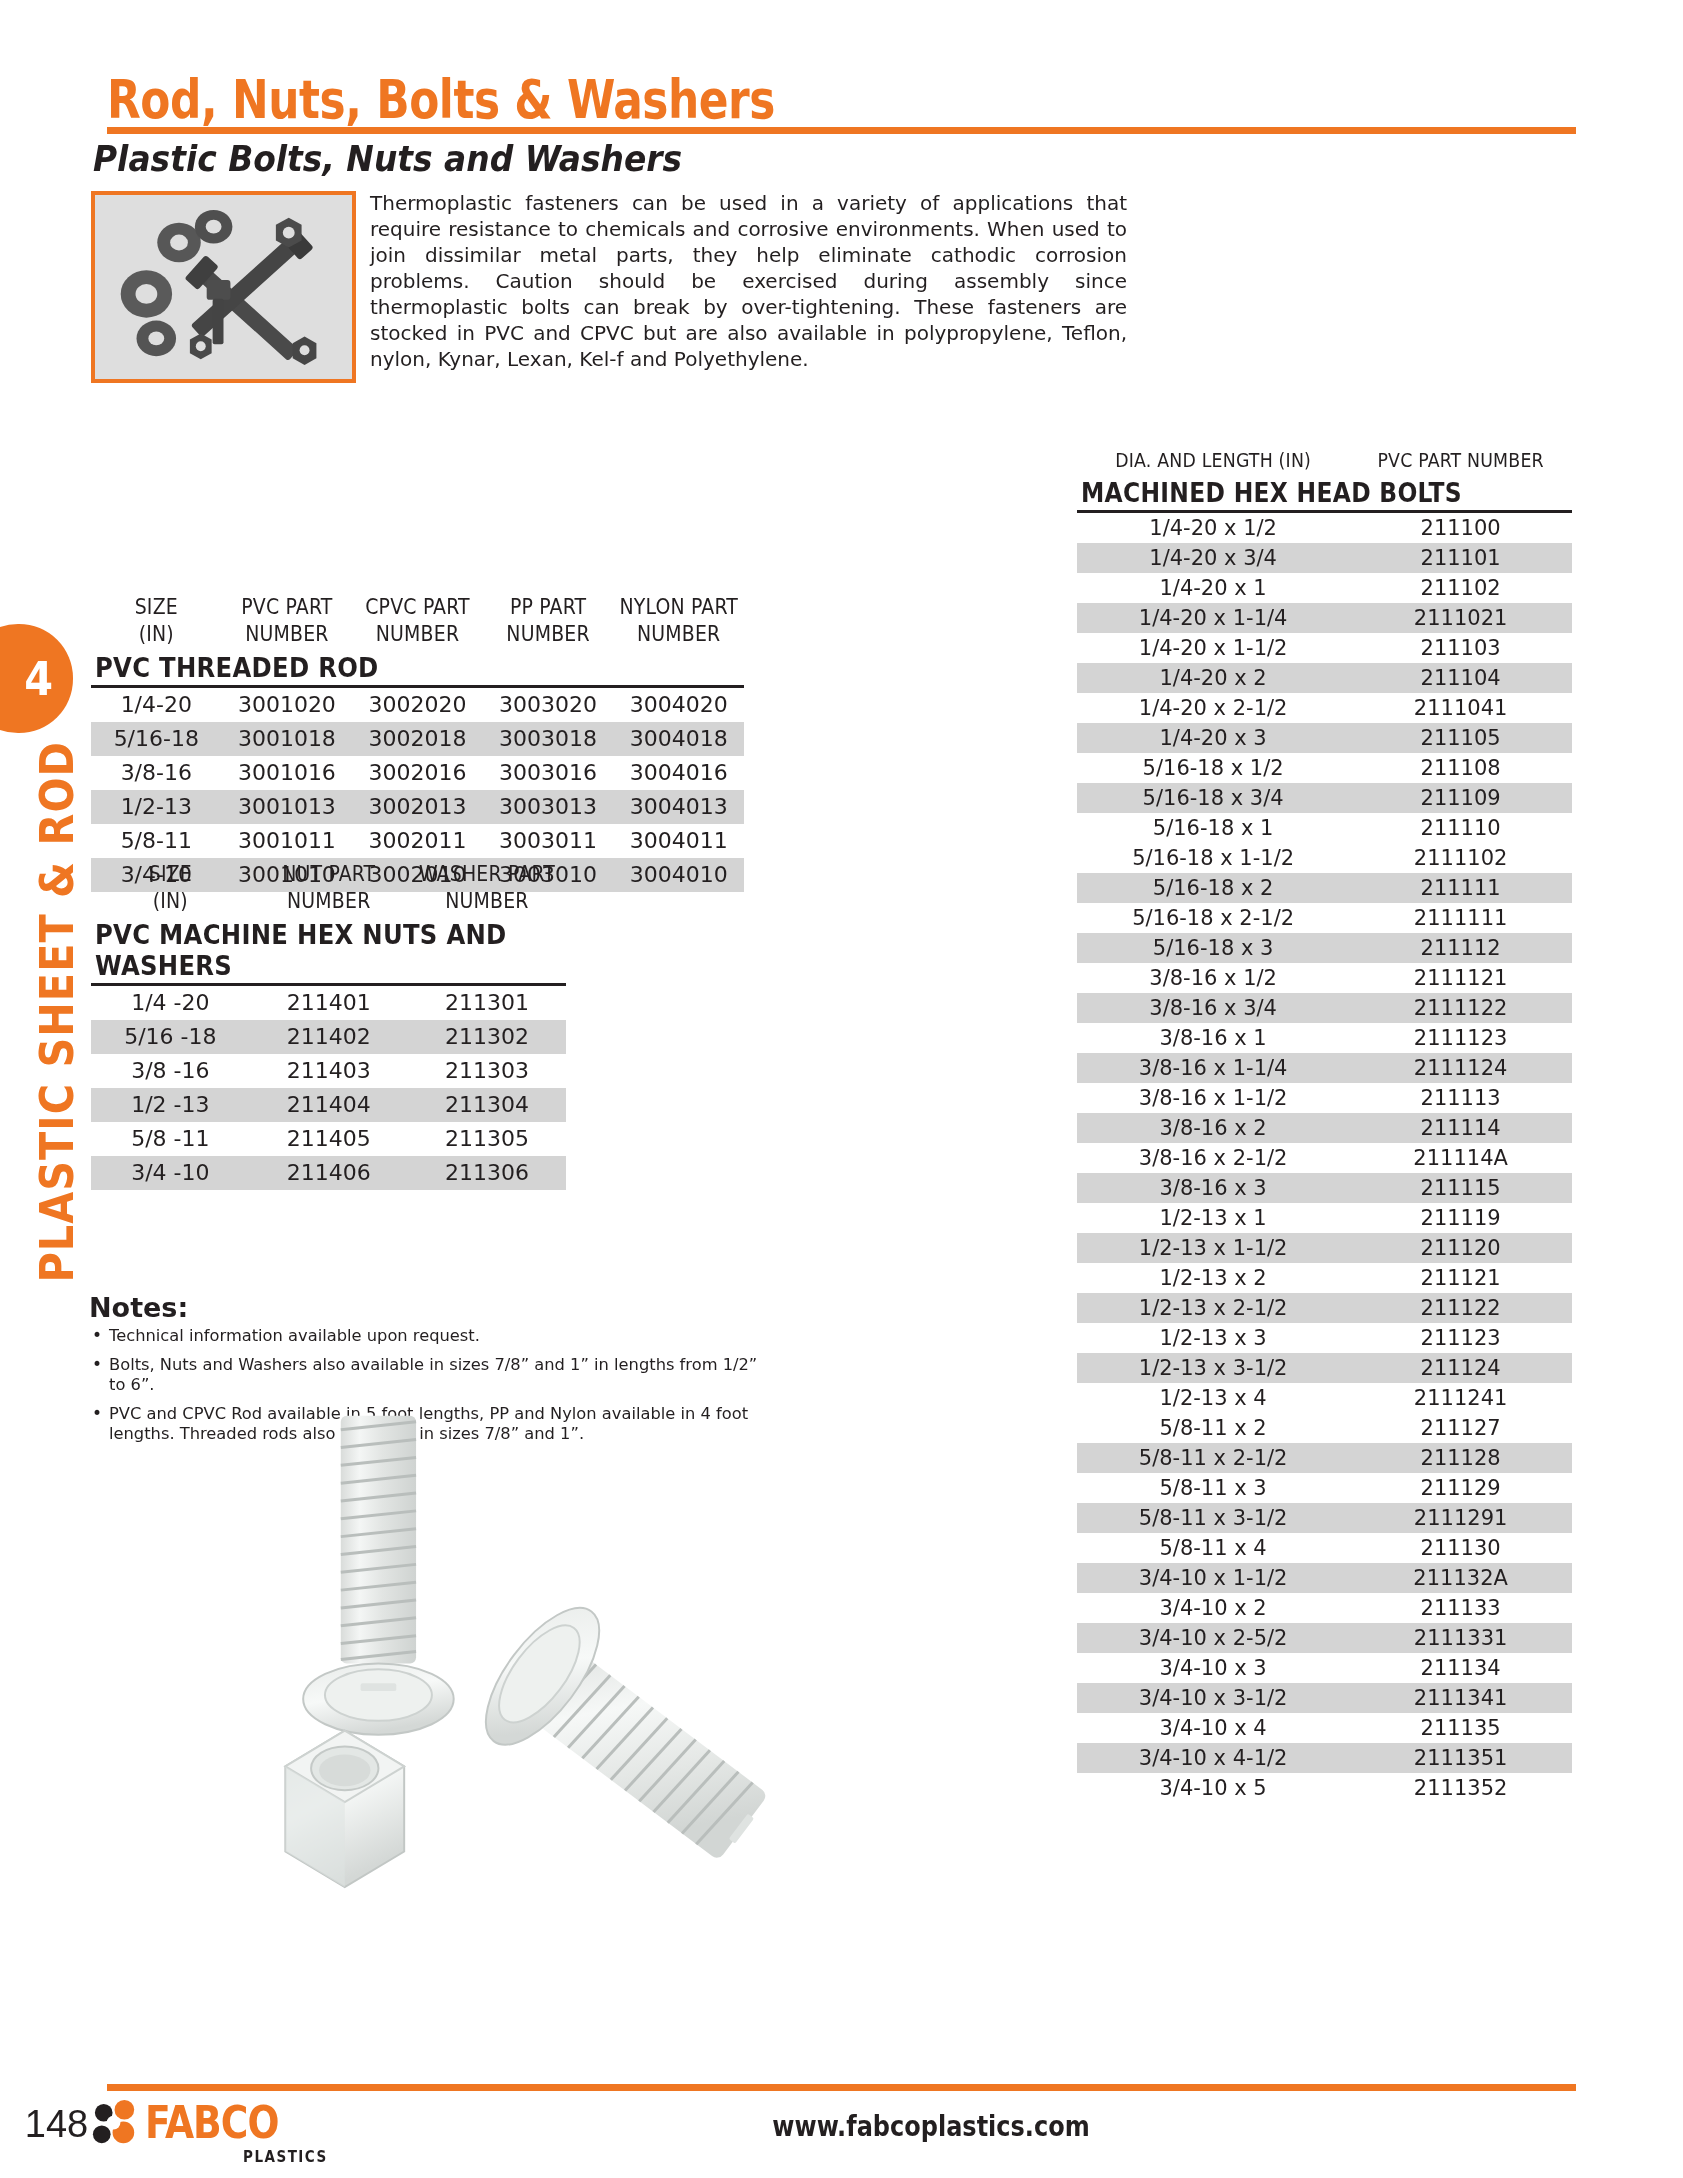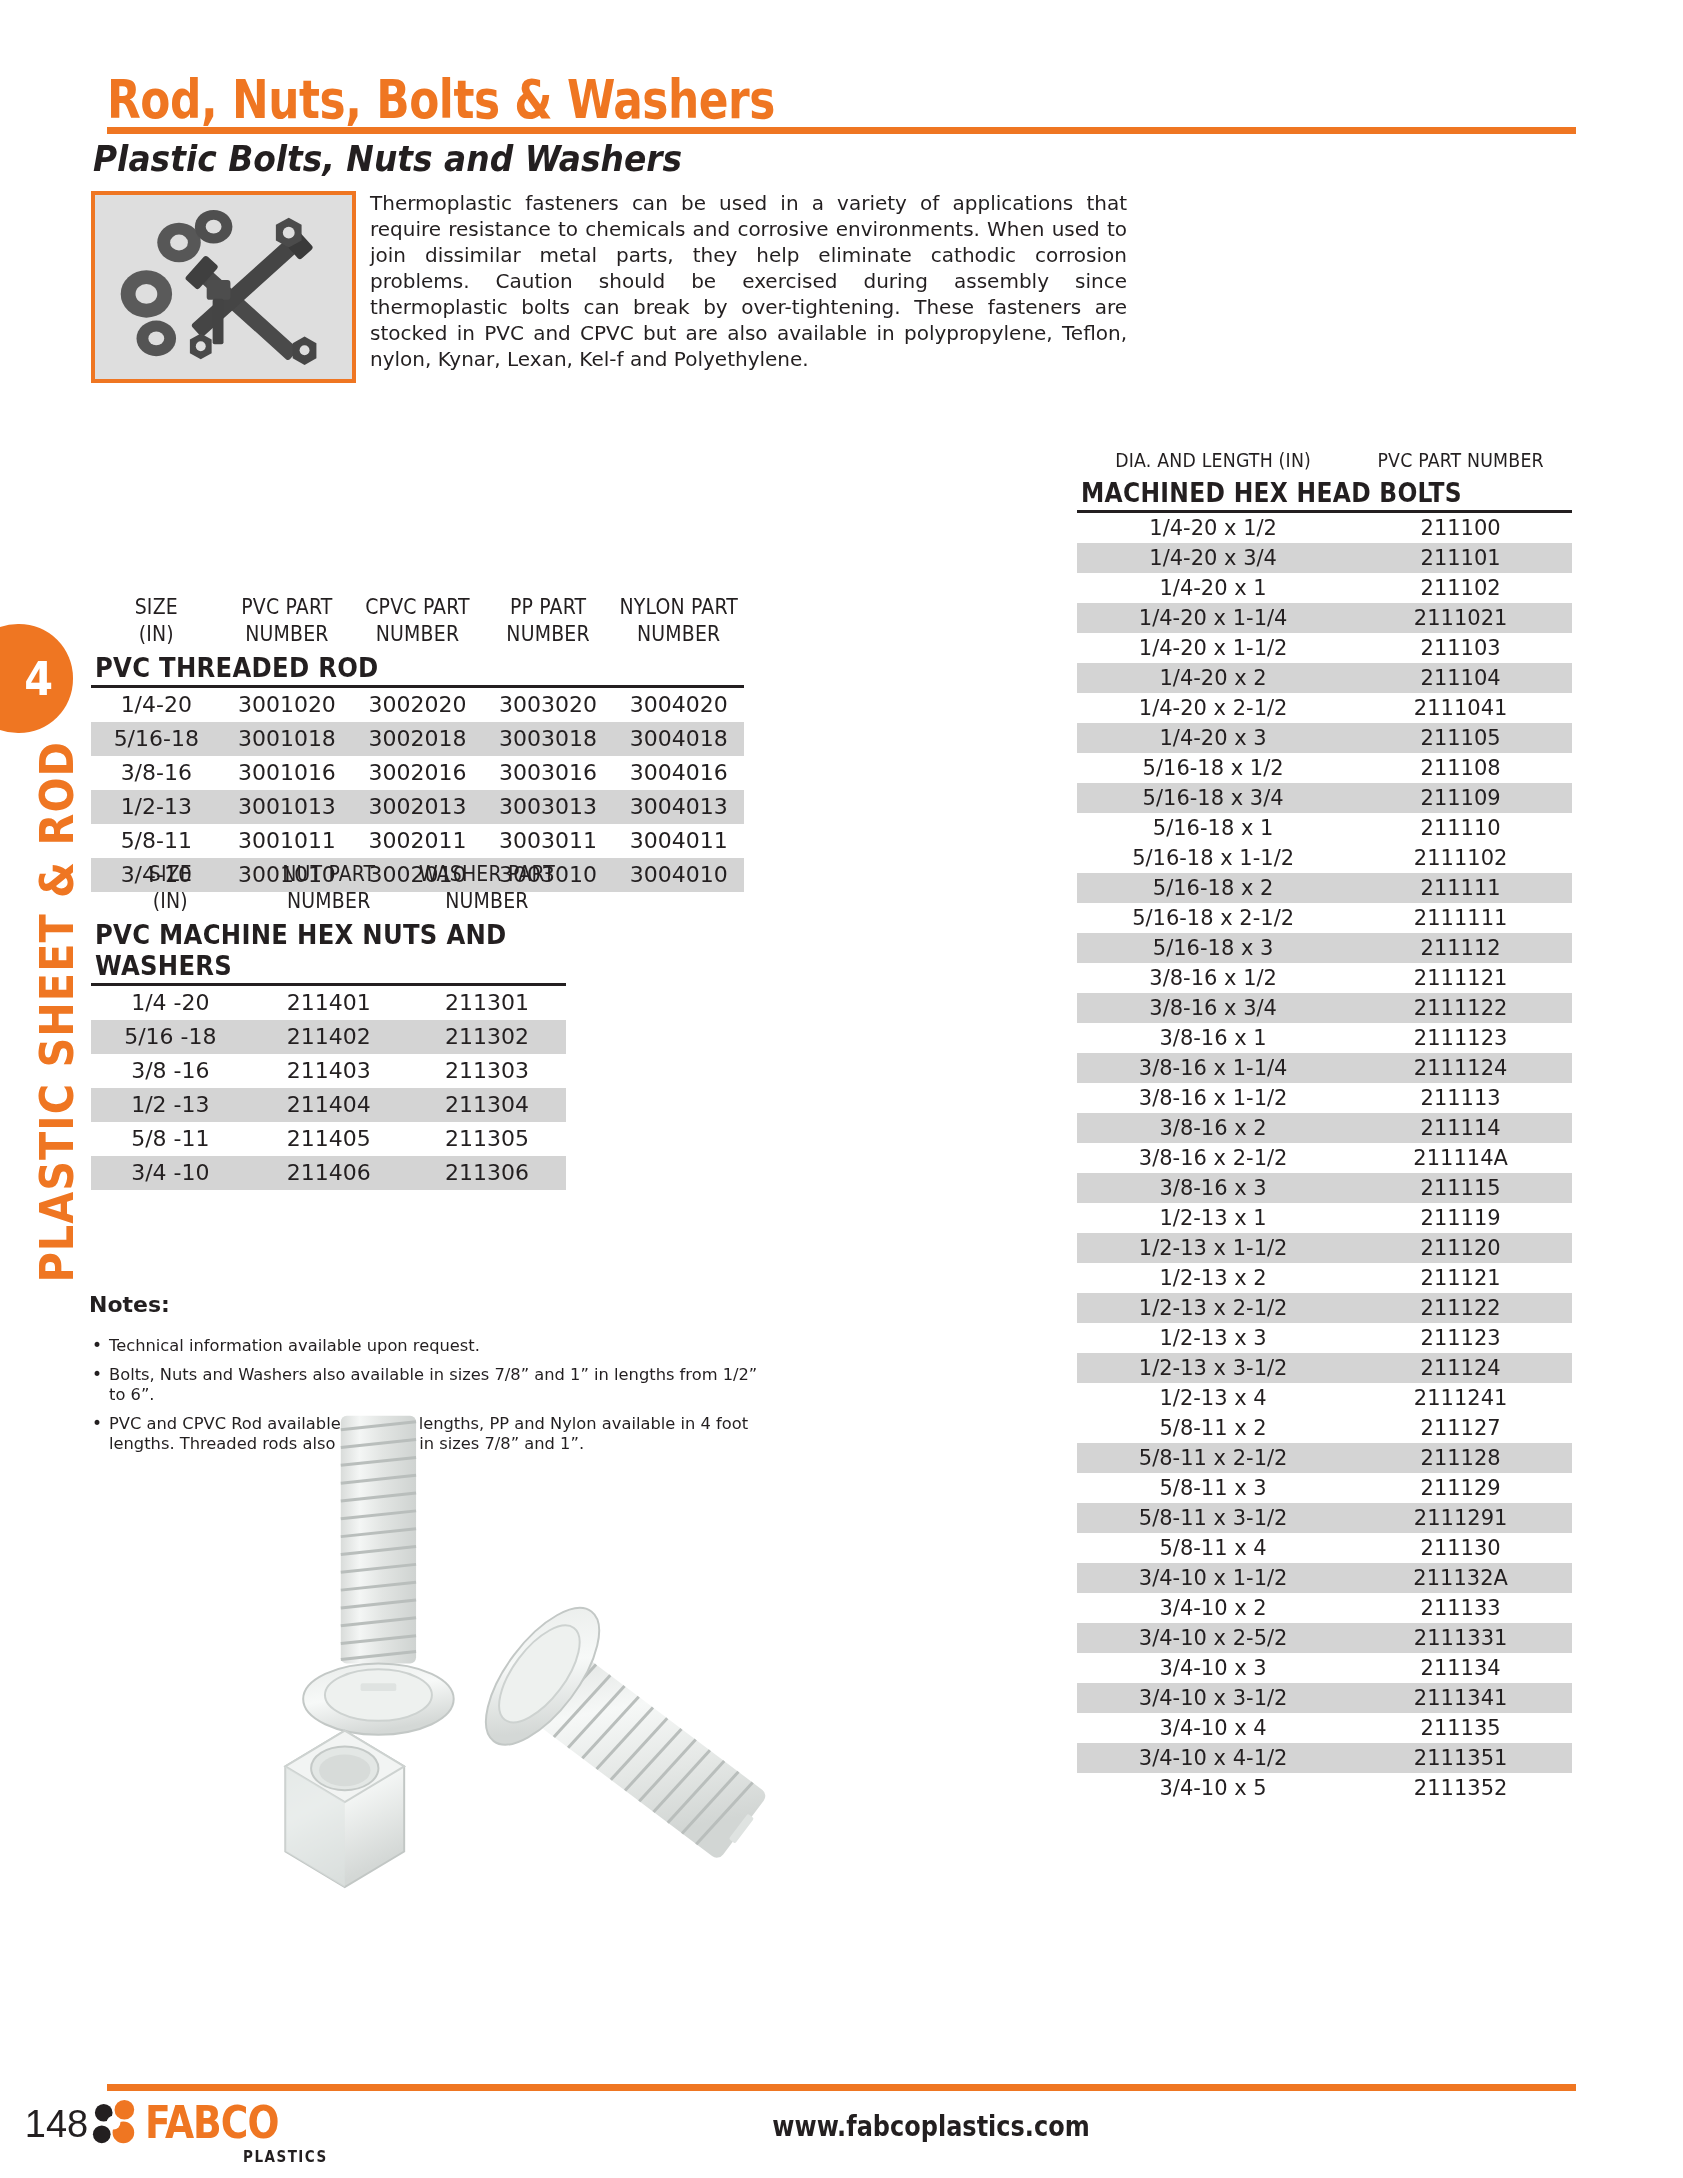--- a/index.html
+++ b/index.html
@@ -104,21 +104,21 @@
   #nut-table { left:91px; top:861px; width:475px; }
   #bolt-table { left:1077px; top:447px; width:495px; }
 
   #bolt-table .d-cell { font-size:21px; padding:3px 2px; line-height:24px; }
   #bolt-table .th-cell { font-size:19.3px; }
   #bolt-table .sec-title td { font-size:26px; }
 
   
   .notes { position:absolute; left:89px; top:1292px; width:673px;
            font-family:"DejaVu Sans","Liberation Sans", sans-serif; }
-  .notes h4 { font-size:22px; color:#231f20; margin-bottom:19px; }
+  .notes h4 { font-size:27px; color:#231f20; margin-bottom:3px; }
   .notes ul { list-style:none; }
   .notes li { font-size:16.3px; line-height:20px; color:#231f20;
               position:relative; padding-left:20px; margin-bottom:9px; }
   .notes li:before { content:"\2022"; position:absolute; left:3px; top:-1px; font-size:17px; }
 
   
   .photo-bottom { position:absolute; left:208px; top:1396px; width:634px; height:614px; }
 
   
   .f-rule { position:absolute; left:107px; top:2084px; width:1469px; height:7px; background:#ef7622; }

